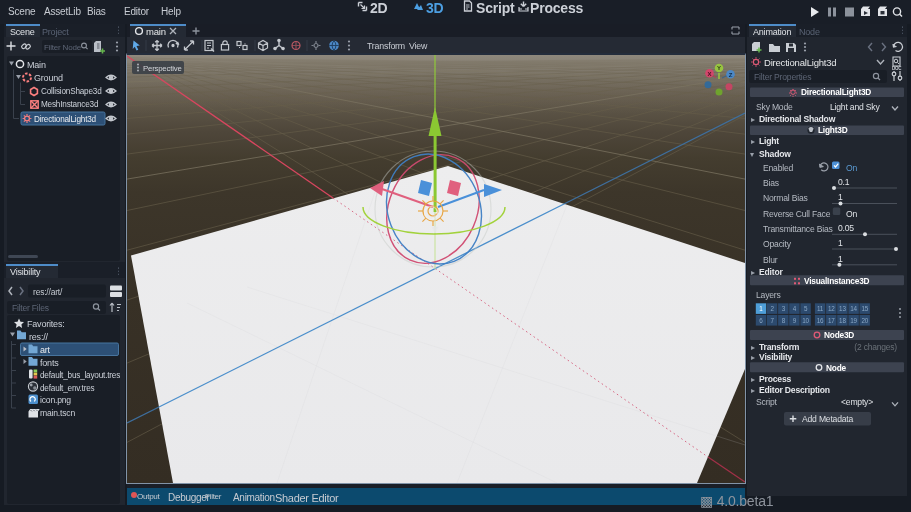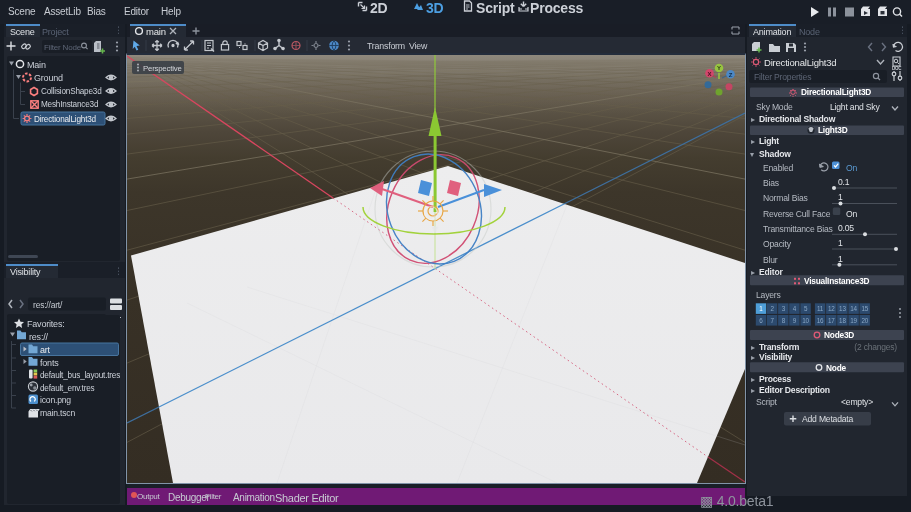--- a/index.html
+++ b/index.html
@@ -162,21 +162,21 @@
     </g>
     </g>
       <rect x="1" y="199" width="30" height="3" rx="1.5" fill="#3f4754"></rect>
   </svg>
 </div>
 
 <div class="abs" style="left:4px;top:262px;width:121px;height:16px;background:#1a1f28"></div>
 <div class="abs tab" style="left:6px;top:264px;width:52px;height:14px;font-size:9px;padding:1px 0 0 4px">Visibility</div>
 <div class="abs dim" style="left:114px;top:266px;font-size:9px">⋮</div>
 <div class="abs" style="left:4px;top:278px;width:121px;height:227px;background:#21262f"></div>
-<div class="abs" id="fsnav" style="left:4px;top:296px;width:121px;height:34px">
+<div class="abs" id="fsnav" style="left:4px;top:283px;width:121px;height:34px">
   <svg width="121" height="34" viewBox="0 0 121 34">
     <path d="M8 4 l-3 4 3 4" stroke="#aeb3bb" stroke-width="1.5" fill="none"></path>
     <path d="M16 4 l3 4 -3 4" stroke="#6a7180" stroke-width="1.5" fill="none"></path>
     <rect x="24" y="1.5" width="78" height="13" rx="2" fill="#191e26"></rect>
     <text x="29" y="11.5" font-size="8.5" fill="#c5cad1">res://art/</text>
     <g fill="#dcdfe3">
         <rect x="106" y="2.5" width="12" height="5" rx="1"></rect>
         <rect x="106" y="9" width="12" height="5" rx="1"></rect>
       </g>
     <rect x="3" y="18" width="99" height="13" rx="2" fill="#191e26"></rect>
@@ -465,21 +465,21 @@
         <text x="582.5" y="20.5" fill="#471120">X</text>
 <circle cx="603.5" cy="19.3" r="4.3" fill="#4c88c6"></circle>
         <text x="603.5" y="21.6" fill="#0f2c4a">Z</text>
 <circle cx="581" cy="29.8" r="3.5" fill="#336a99"></circle>
 <circle cx="602" cy="31.8" r="3.5" fill="#c44563"></circle>
 <circle cx="592" cy="37" r="3.5" fill="#6fa32e"></circle>
 </g>
 </svg>
 </div>
 
-<div class="abs" style="left:127px;top:488px;width:618px;height:17px;background:#701a75;font-size:9px;color:#c6cad1" id="bottombar">
+<div class="abs" style="left:127px;top:488px;width:618px;height:17px;background:#0c4a6e;font-size:9px;color:#c6cad1" id="bottombar">
   <div class="abs" style="left:4px;top:4px;width:6px;height:6px;border-radius:3px;background:#e05555"></div>
   <div class="abs" style="left:10px;top:4px;font-size:8.1px;letter-spacing:-0.3px">Output</div>
   <div class="abs" style="left:41px;top:4px;font-size:10px;letter-spacing:-0.3px">Debugger</div>
   <div class="abs" style="left:78px;top:4px;font-size:8.1px;letter-spacing:-0.3px">Filter</div>
   <div class="abs" style="left:106px;top:4px;font-size:10px;letter-spacing:-0.3px">Animation</div>
   <div class="abs" style="left:148px;top:4px;font-size:11px;letter-spacing:-0.3px">Shader Editor</div>
   <div class="abs" style="left:573px;top:4.5px;color:#8d939c;font-size:14px;white-space:nowrap">▩ 4.0.beta1</div>
 </div>
 
 <div class="abs panel" style="left:747px;top:24px;width:160px;height:472px"></div>

